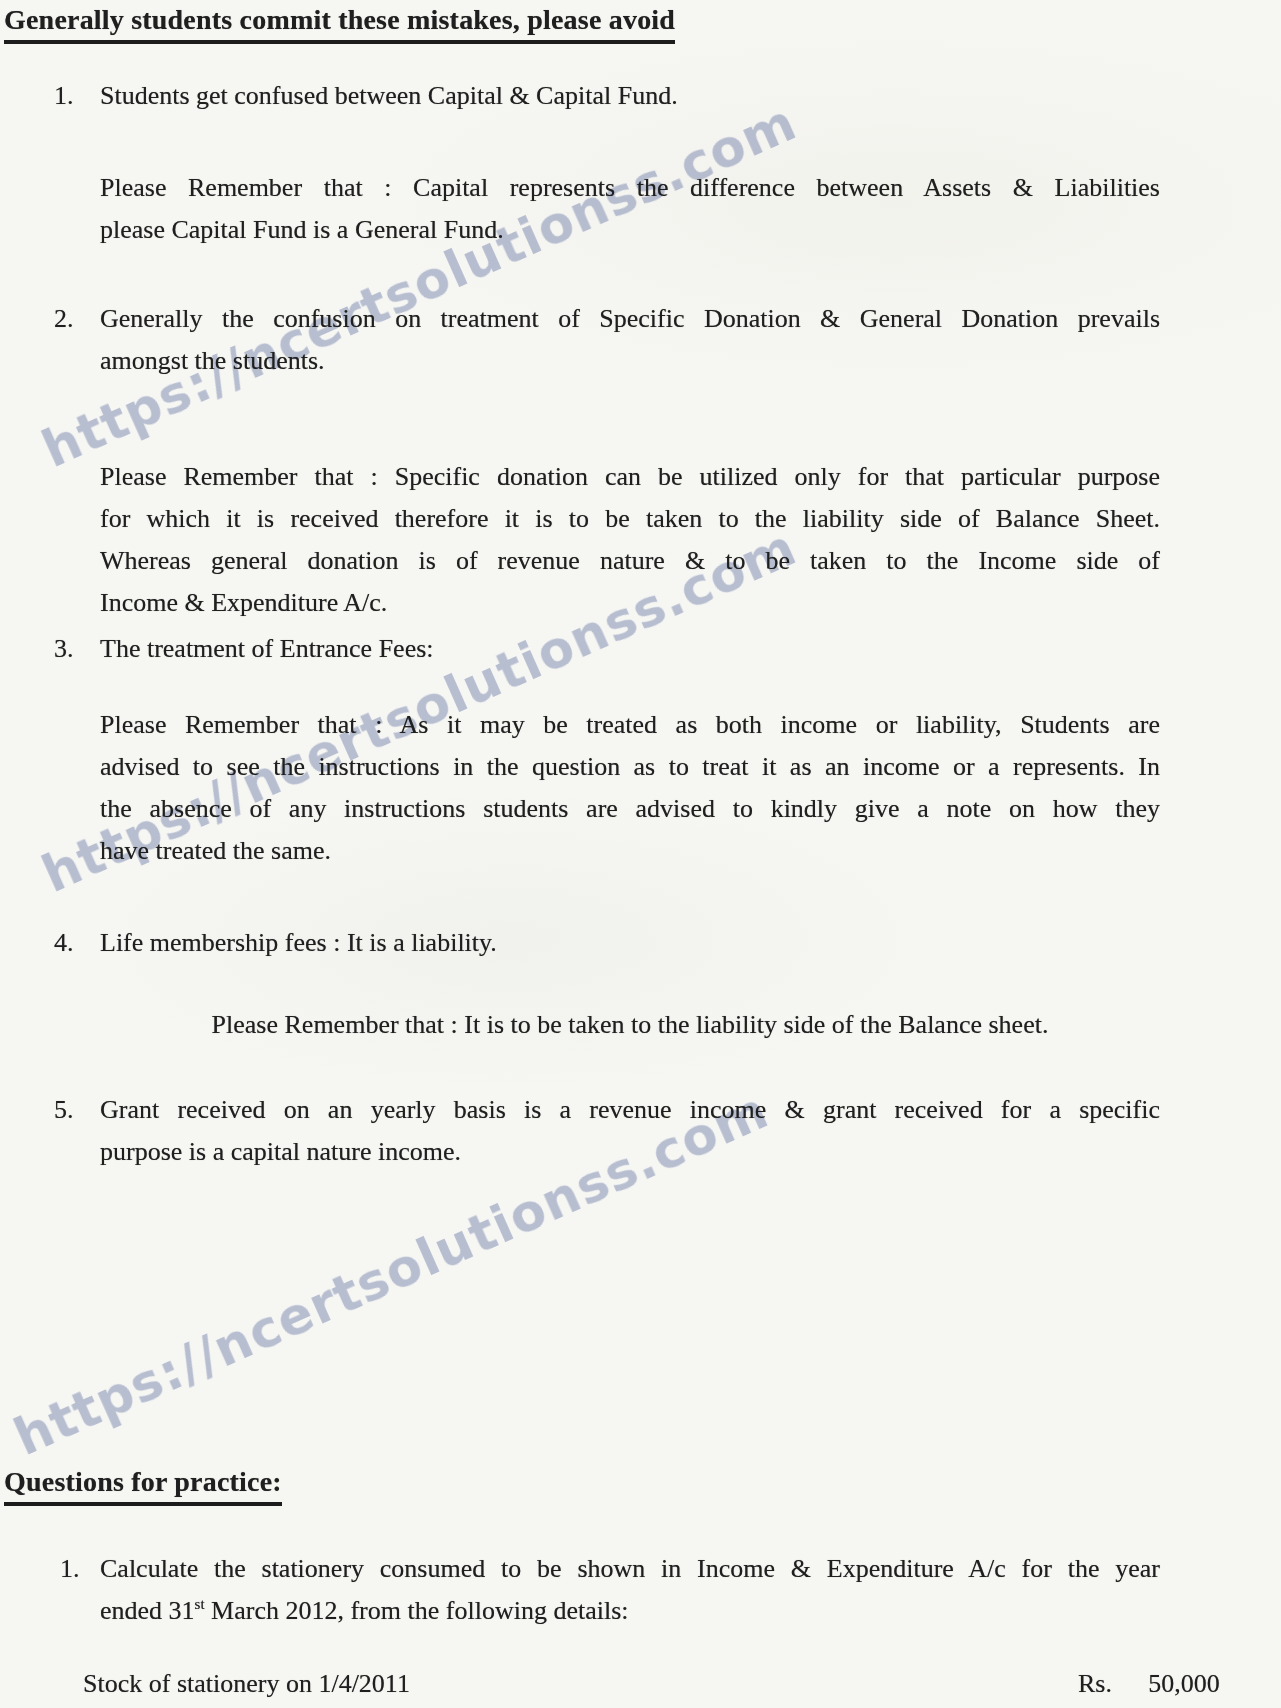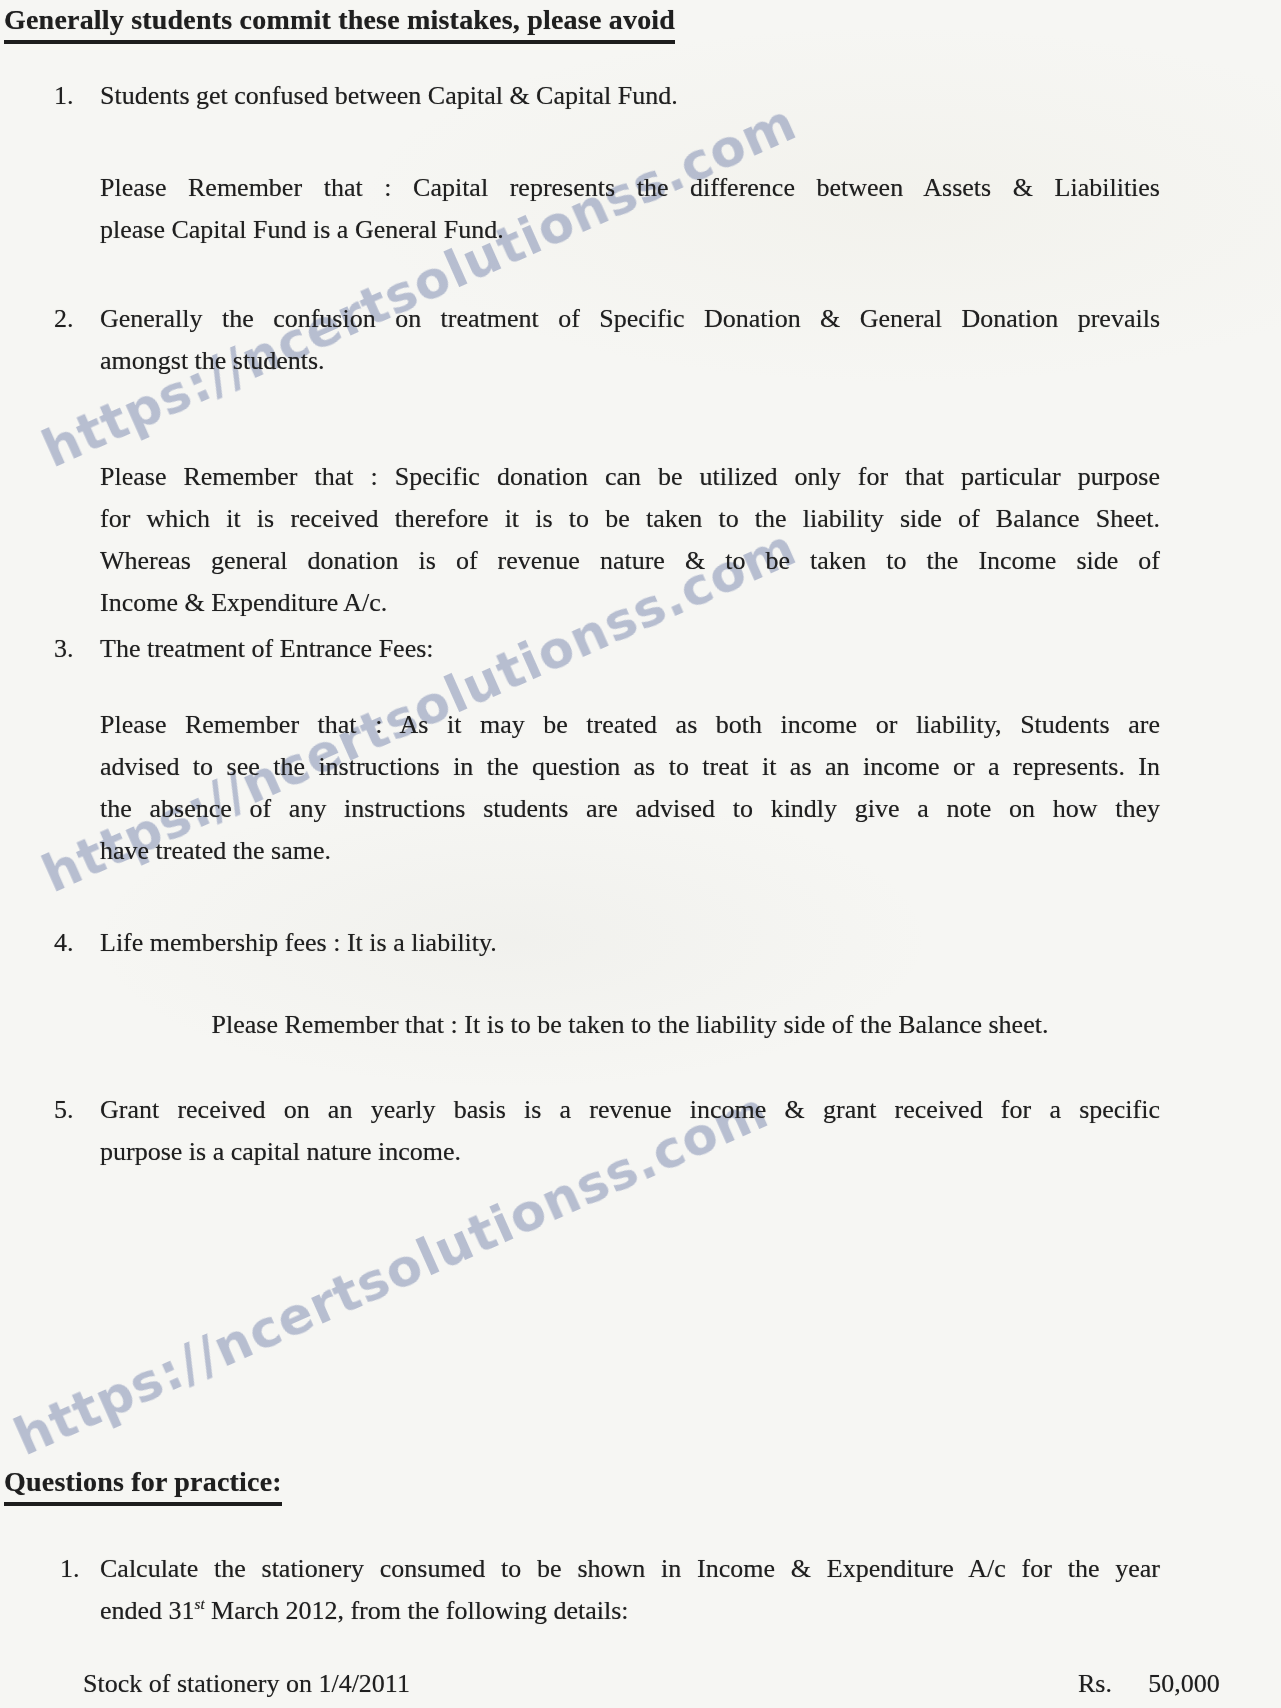--- a/index.html
+++ b/index.html
@@ -29,21 +29,21 @@
     white-space:nowrap;
   }
   .block{ position:absolute; left:100px; width:1060px; font-size:26px; }
   .line{ line-height:42px; height:42px; white-space:nowrap; }
   .jline{ text-align:justify; text-align-last:justify; }
   .num{
     position:absolute; left:-46px; top:0;
     width:40px; line-height:42px; font-size:26px;
   }
   .note5{ width:840px; }
-  sup.st{ font-size:15px; vertical-align:super; line-height:0;font-style:italic; }
+  sup.st{ font-size:15px; vertical-align:super; line-height:0; }
   .stockrow{ position:absolute; left:0; top:1663px; width:1128px; height:42px; font-size:26px; }
   .stock-label{ position:absolute; left:83px; line-height:42px; white-space:nowrap; }
   .stock-cur{ position:absolute; left:1078px; line-height:42px; }
   .stock-amt{ position:absolute; left:1128px; width:112px; text-align:center; line-height:42px; }
   .wm{
     position:absolute;
     font-family:"DejaVu Sans", sans-serif;
     font-weight:bold;
     font-size:51px;
     letter-spacing:1px;

